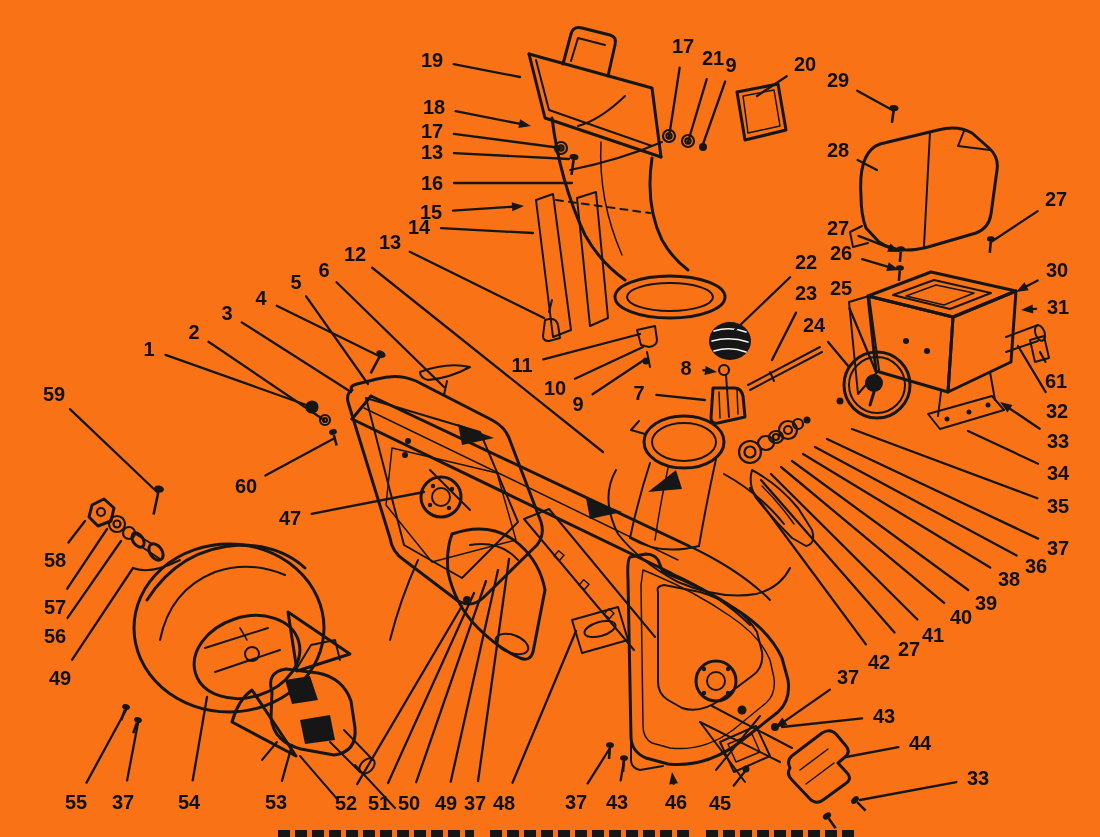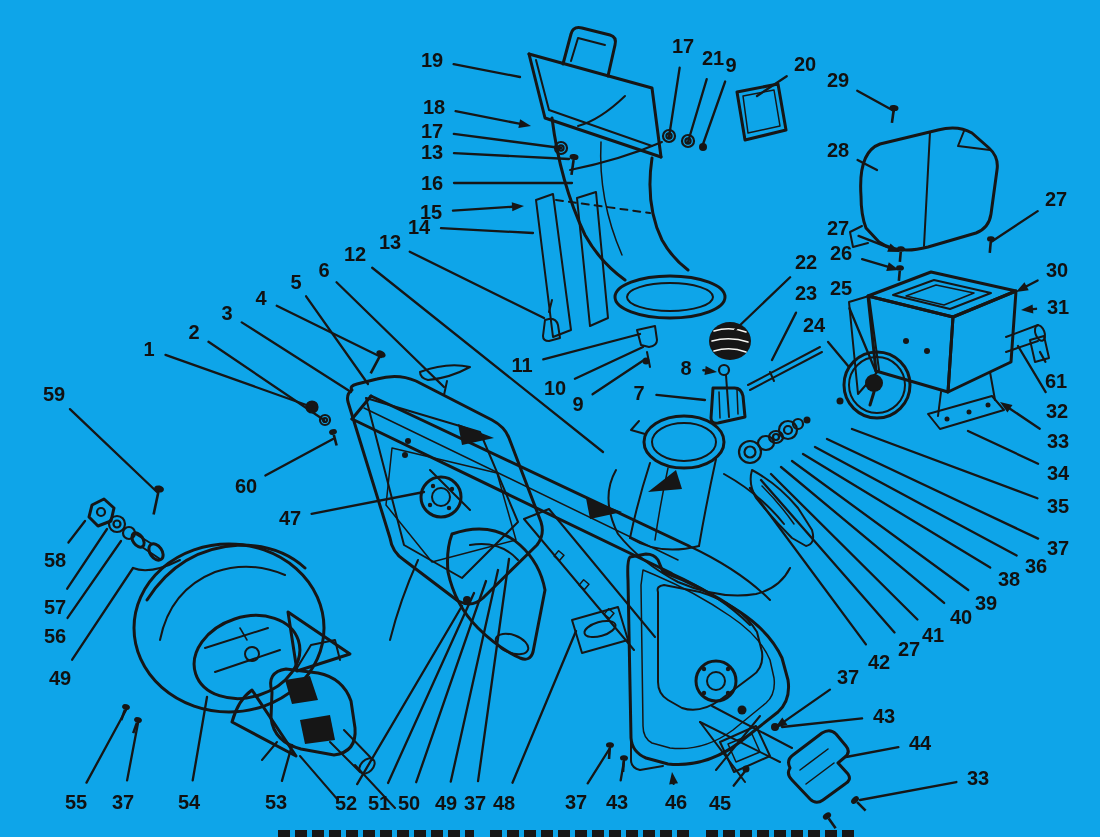--- a/index.html
+++ b/index.html
@@ -1,16 +1,16 @@
 <!DOCTYPE html>
 <html><head>
 <meta charset="utf-8">
 <style>
   html,body{margin:0;padding:0;background:#e8e8e6;}
-  #stage{position:relative;width:1100px;height:837px;background:#0ea5e9;overflow:hidden;
+  #stage{position:relative;width:1100px;height:837px;background:#f97316;overflow:hidden;
          font-family:"Liberation Sans","DejaVu Sans",sans-serif;}
   #art{position:absolute;left:0;top:0;}
   .ln{fill:none;stroke:#161616;stroke-width:2.4;stroke-linecap:round;stroke-linejoin:round;}
   .s3{stroke-width:3;}
   .s2{stroke-width:2;}
   .s15{stroke-width:1.5;}
   .blk{fill:#161616;stroke:none;}
   .wln{fill:none;stroke:#f7f7f4;stroke-width:1.6;stroke-linecap:round;}
   .bolt ellipse{fill:#161616;}
   .bolt line{stroke:#161616;stroke-width:2.6;}

